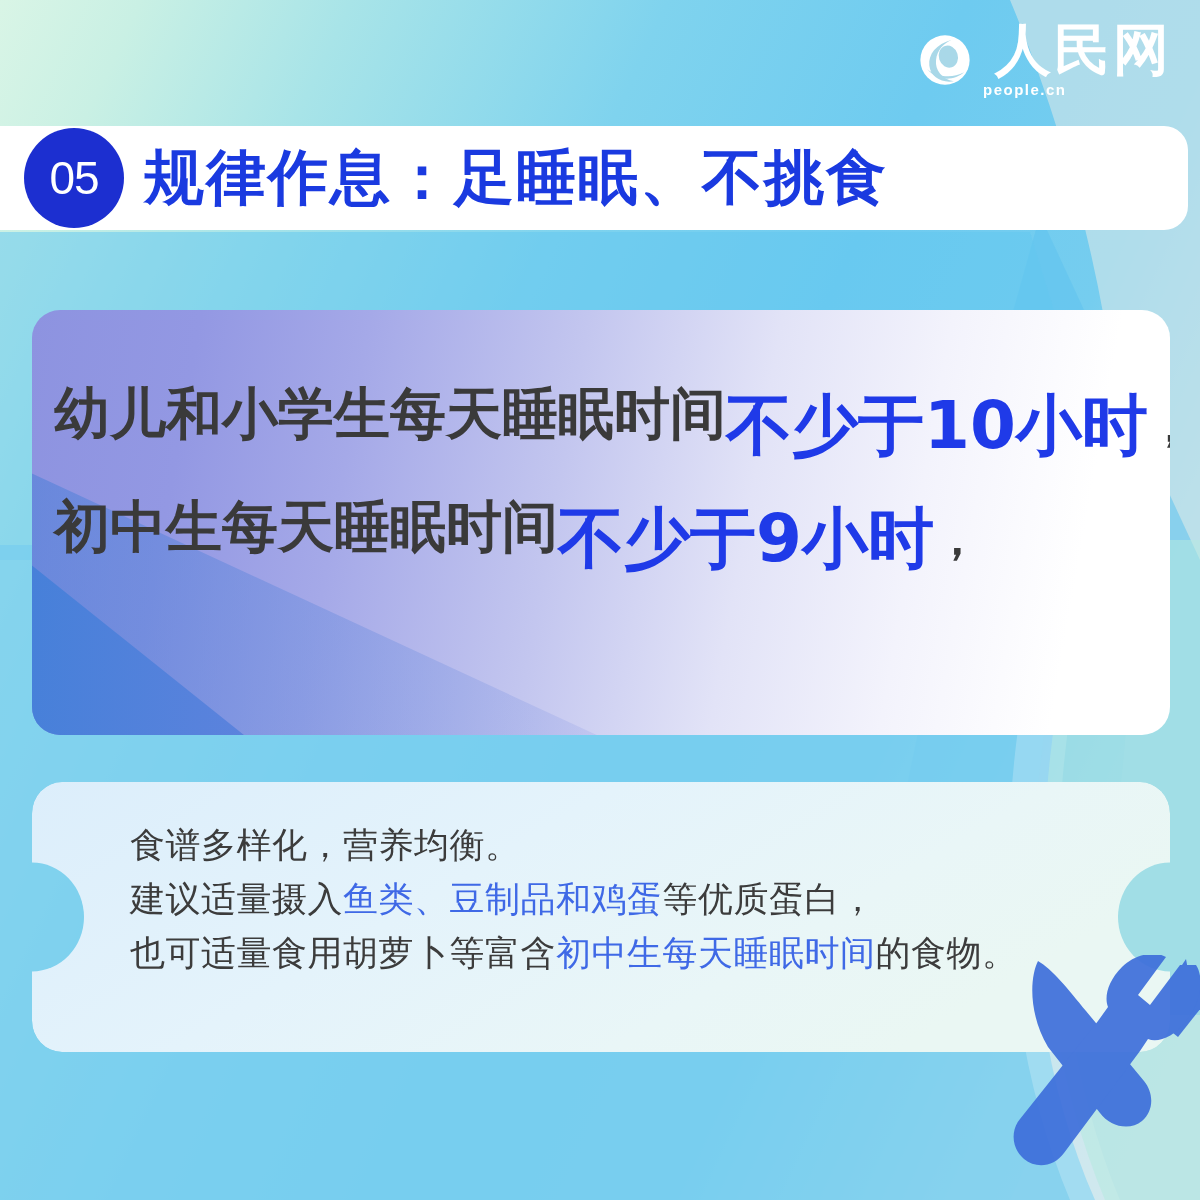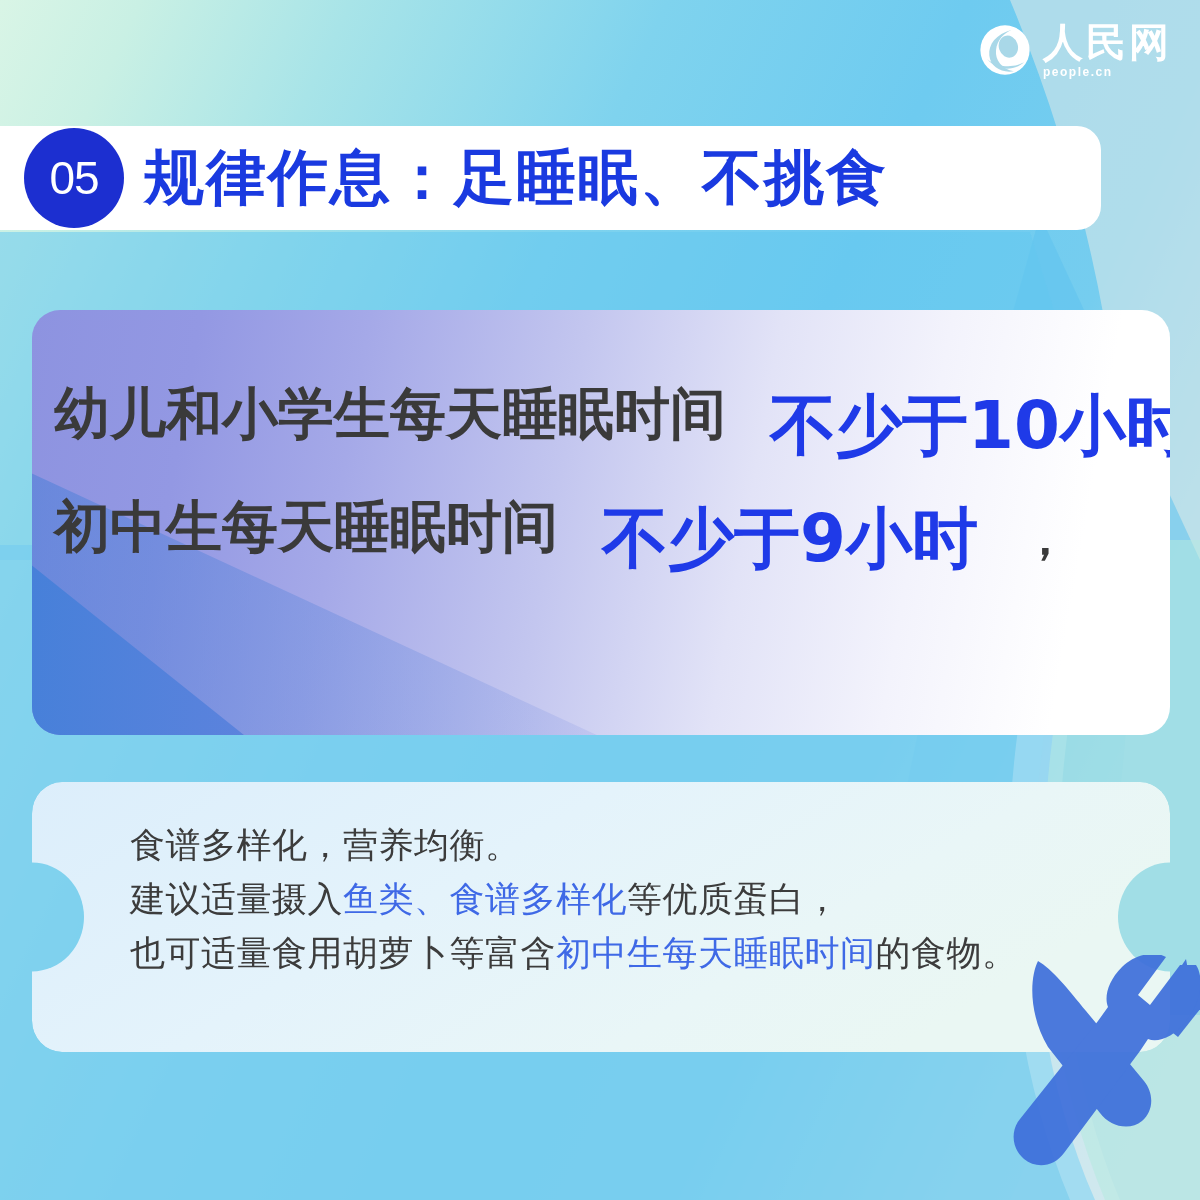--- a/index.html
+++ b/index.html
@@ -33,41 +33,42 @@
     position: absolute;
     top: 22px;
     right: 28px;
     display: flex;
     align-items: center;
     gap: 10px;
   }
   .logo-mark { width: 56px; height: 56px; flex: 0 0 auto; }
   .logo-textwrap { display: flex; flex-direction: column; align-items: flex-start; line-height: 1; }
   .logo-cn {
-    font-size: 40px;
+    font-size: 56px;
     font-weight: 700;
     color: #ffffff;
     letter-spacing: 3px;
     font-family: "DejaVu Sans", "Liberation Sans", sans-serif;
+    margin-left: 12px;
   }
   .logo-en {
-    font-size: 12px;
+    font-size: 15px;
     font-weight: 700;
     color: #ffffff;
     letter-spacing: 1.5px;
     margin-top: 4px;
     font-family: "Liberation Sans", sans-serif;
   }
 
   
   .header-bar {
     position: absolute;
     left: 0;
     top: 126px;
-    width: 1101px;
+    width: 1188px;
     height: 104px;
     background: #ffffff;
     border-radius: 0 24px 24px 0;
     display: flex;
     align-items: center;
   }
   .badge {
     position: absolute;
     left: 24px;
     top: 128px;
@@ -132,21 +133,20 @@
     padding: 48px 0 0 22px;
     box-sizing: border-box;
   }
   .sleep-line {
     position: relative;
     height: 113px;
     display: flex;
     align-items: center;
     white-space: nowrap;
     font-family: "DejaVu Sans", "Liberation Sans", sans-serif;
-    gap: 44px;
   }
   .s-plain {
     font-size: 56px;
     font-weight: 700;
     color: #3a3a3a;
     letter-spacing: 0px;
   }
   .s-hl {
     font-size: 66px;
     font-weight: 700;
@@ -278,21 +278,21 @@
         </mask>
       </defs>
       <rect x="0" y="0" width="1138" height="258" rx="30" fill="url(#dietgrad)" mask="url(#notchmask)"></rect>
     </svg>
 
     <div class="diet-text">
       <div class="diet-line">
         <span>食谱多样化，营养均衡。</span>
       </div>
       <div class="diet-line">
-        <span>建议适量摄入</span><span class="d-hl">鱼类、食谱多样化</span><span>等优质蛋白，</span>
+        <span>建议适量摄入</span><span class="d-hl">鱼类、豆制品和鸡蛋</span><span>等优质蛋白，</span>
       </div>
       <div class="diet-line">
         <span>也可适量食用胡萝卜等富含</span><span class="d-hl">初中生每天睡眠时间</span><span>的食物。</span>
       </div>
     </div>
   </div>
 
   <svg class="cutlery" viewBox="0 0 230 245">
     <g fill="#3e6fdb">
 

